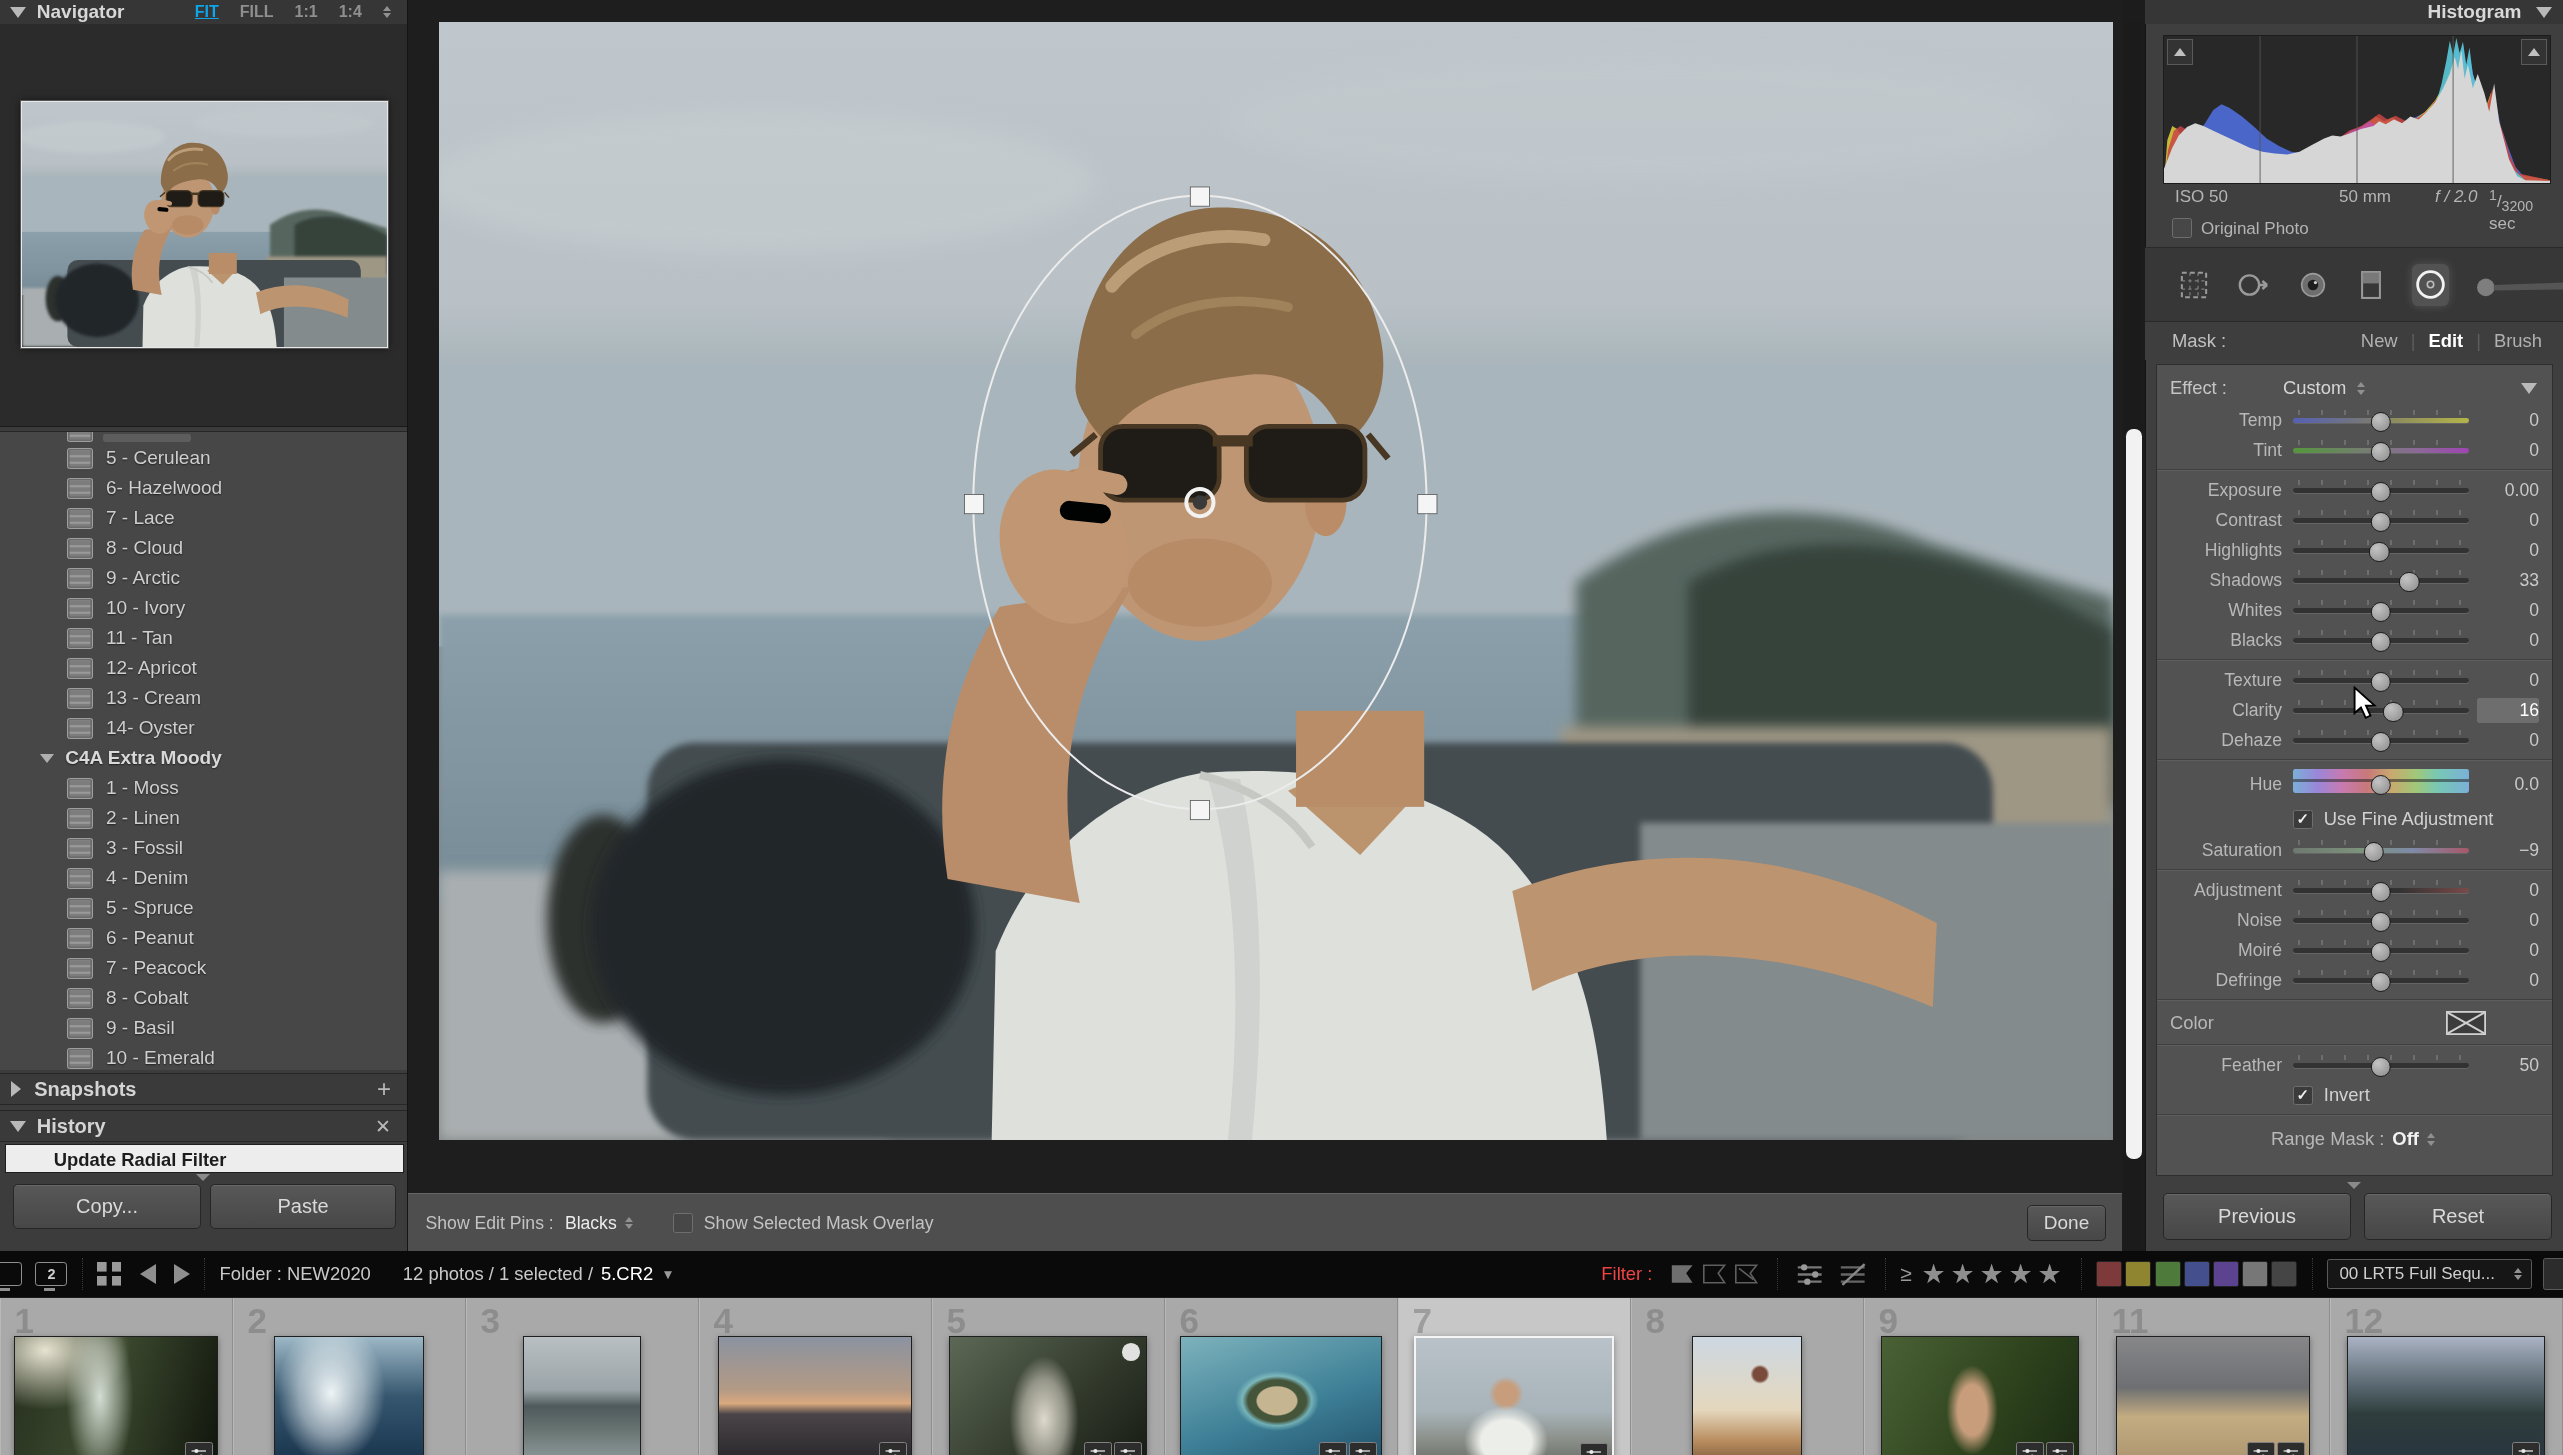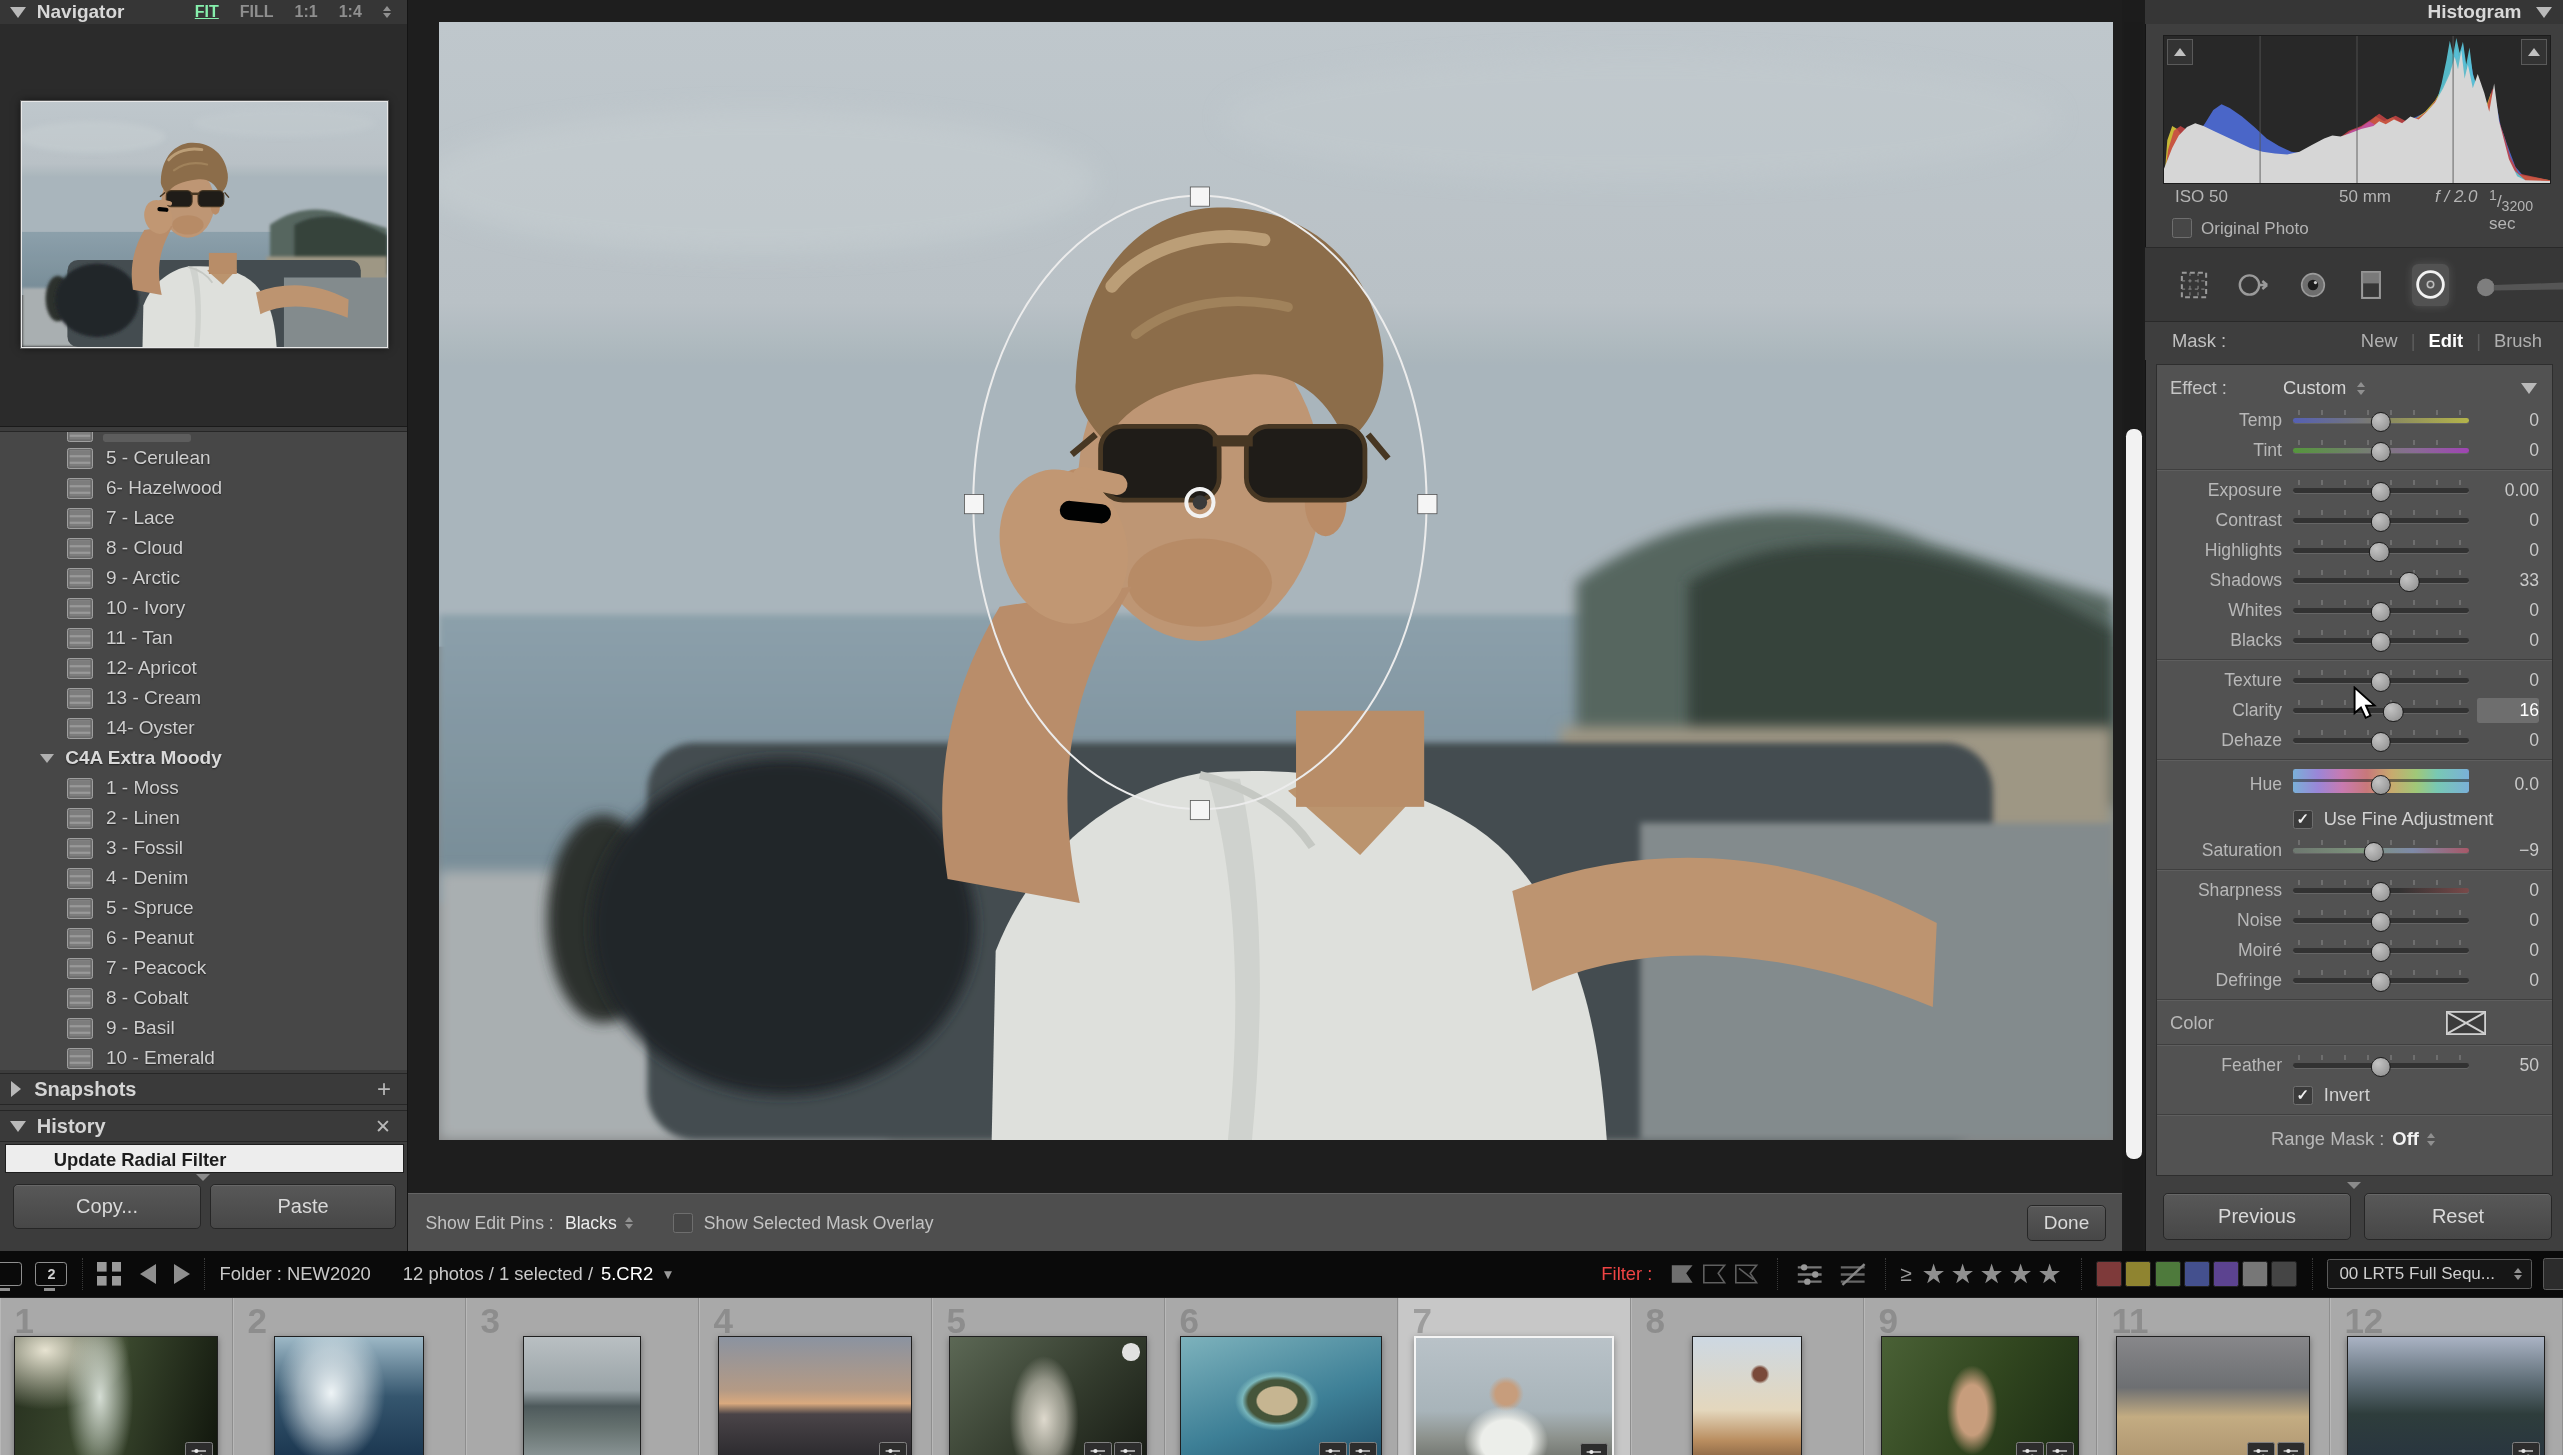--- a/index.html
+++ b/index.html
@@ -10,21 +10,21 @@
   .ni{pointer-events:none;}
   .tsh{text-shadow:0 0.8px 1.6px rgba(0,0,0,.55);}
 
   
   #left-panel{left:0;top:0;width:407px;height:1251px;background:#3c3c3c;border-right:1.6px solid #141414;}
   .panel-header{height:24px;background:#363636;display:flex;align-items:center;font-size:19px;font-weight:bold;color:#d8d8d8;}
   #nav-header{left:0;top:0;width:407px;}
   .tri-down{width:0;height:0;border-left:8.8px solid transparent;border-right:8.8px solid transparent;border-top:11.2px solid #b9b9b9;margin:0 11.2px 0 9.6px;}
   .tri-right{width:0;height:0;border-top:8px solid transparent;border-bottom:8px solid transparent;border-left:10.4px solid #b9b9b9;margin:0 13px 0 11.2px;}
   .zoom-modes{margin-left:auto;display:flex;gap:21px;font-weight:bold;font-size:16px;color:#8f8f8f;padding-right:13px;align-items:center;}
-  .zoom-modes .active{color:#86efac;text-decoration:underline;}
+  .zoom-modes .active{color:#0ea5e9;text-decoration:underline;}
   .updown{display:inline-block;width:11.2px;}
   .updown:before{content:"";display:block;width:0;height:0;border-left:4.8px solid transparent;border-right:4.8px solid transparent;border-bottom:5.6px solid #909090;margin-bottom:2.4px;}
   .updown:after{content:"";display:block;width:0;height:0;border-left:4.8px solid transparent;border-right:4.8px solid transparent;border-top:5.6px solid #909090;}
   #nav-body{left:0;top:24px;width:407px;height:402px;background:#2b2b2b;border-bottom:1.6px solid #1a1a1a;}
   #nav-thumb{left:21px;top:77px;width:365px;height:245px;border:1.6px solid #e8e8e8;outline:0.8px solid #555;background:#000;box-shadow:0 0 8px rgba(0,0,0,.6);}
   #nav-thumb svg{display:block;width:100%;height:100%;}
 
   #preset-area{left:0;top:431px;width:407px;height:638px;background:#474747;overflow:hidden;border-top:0.8px solid #262626;}
   .preset-sliver{height:11.2px;overflow:hidden;position:relative;}
   .preset-sliver .picon{position:absolute;left:67px;top:-11.2px;}
@@ -584,21 +584,21 @@
             <span class="ticks abs" style="left: 4.8px; right: 4.8px;"></span>
             <span class="strack track-sat"></span>
             <span class="knob" style="left: 46%;"></span>
           </span>
           <span class="sval">−9</span>
         </div>
       </div>
     <div class="sec-div"></div>
     <div id="detail-sliders">
         <div class="srow">
-          <span class="slabel">Sharpness</span>
+          <span class="slabel">Adjustment</span>
           <span class="strack-wrap">
             <span class="ticks abs" style="left: 4.8px; right: 4.8px;"></span>
             <span class="strack track-sharp"></span>
             <span class="knob" style="left: 50%;"></span>
           </span>
           <span class="sval">0</span>
         </div>
         <div class="srow">
           <span class="slabel">Noise</span>
           <span class="strack-wrap">

